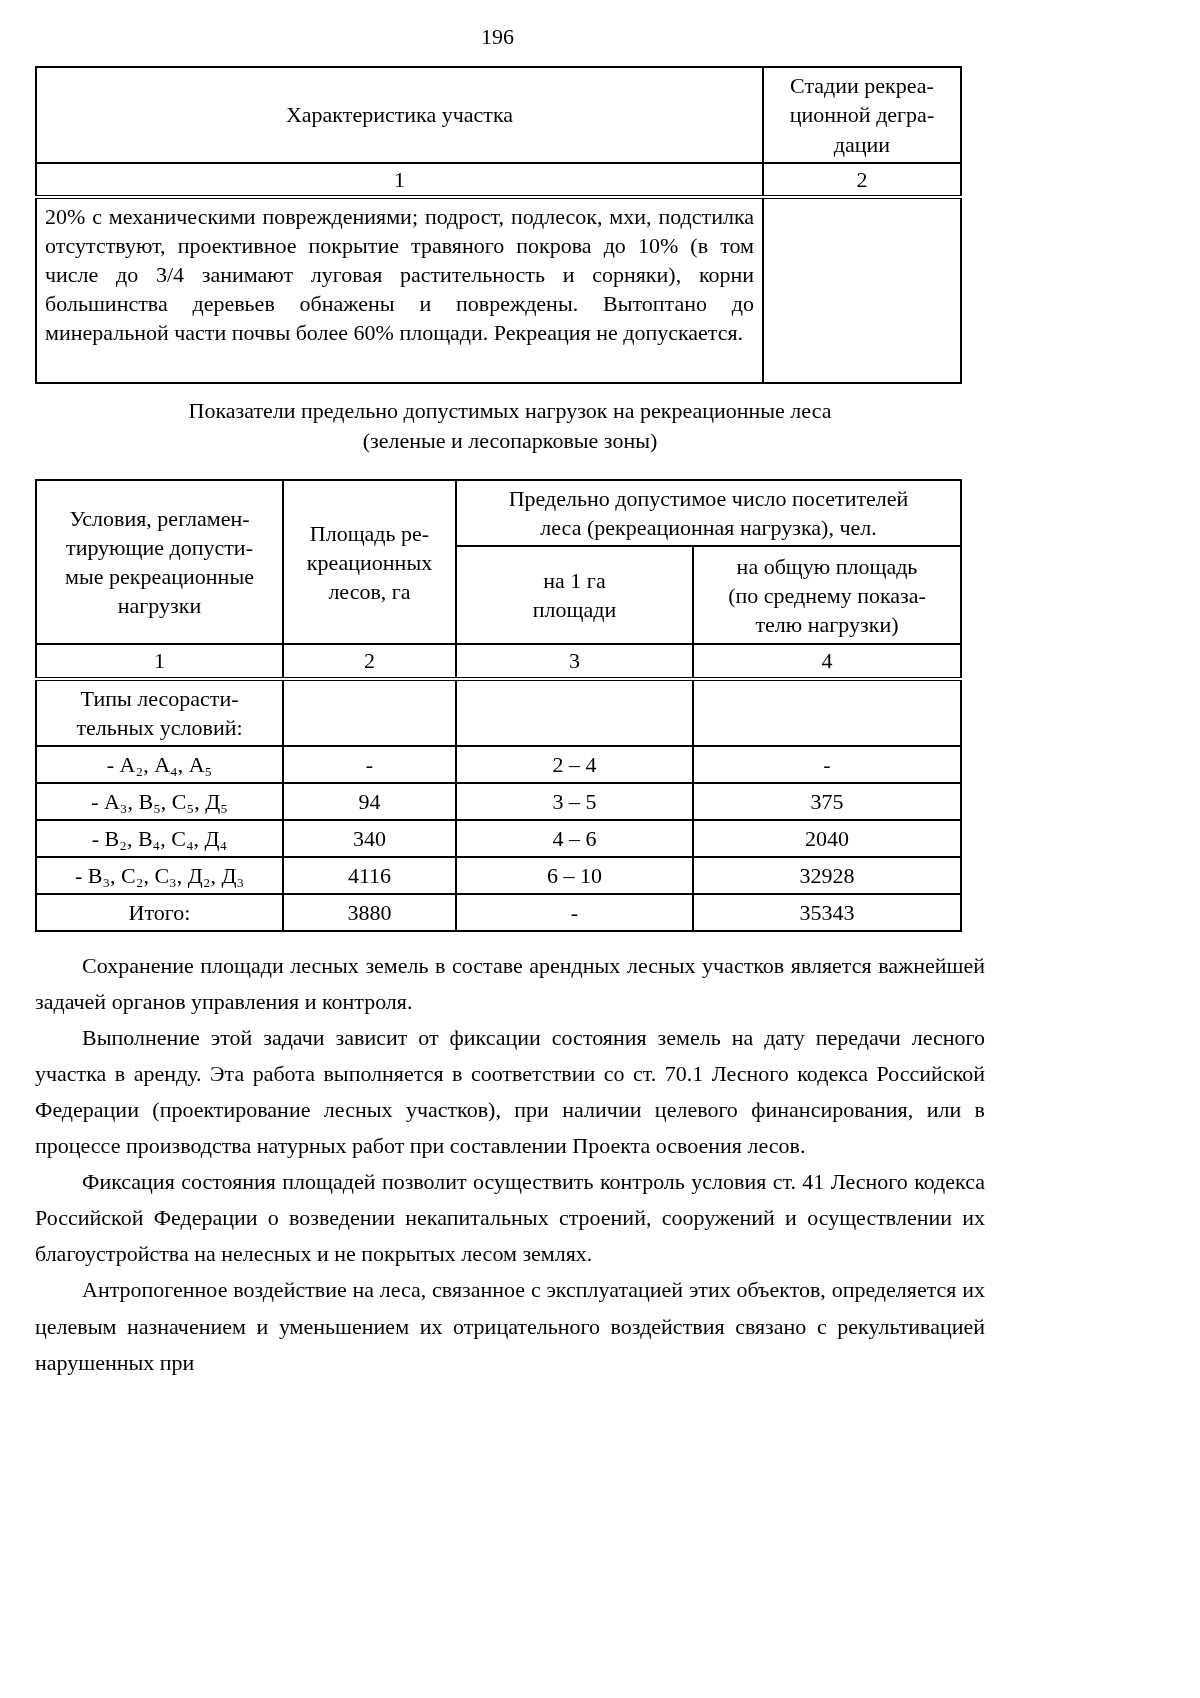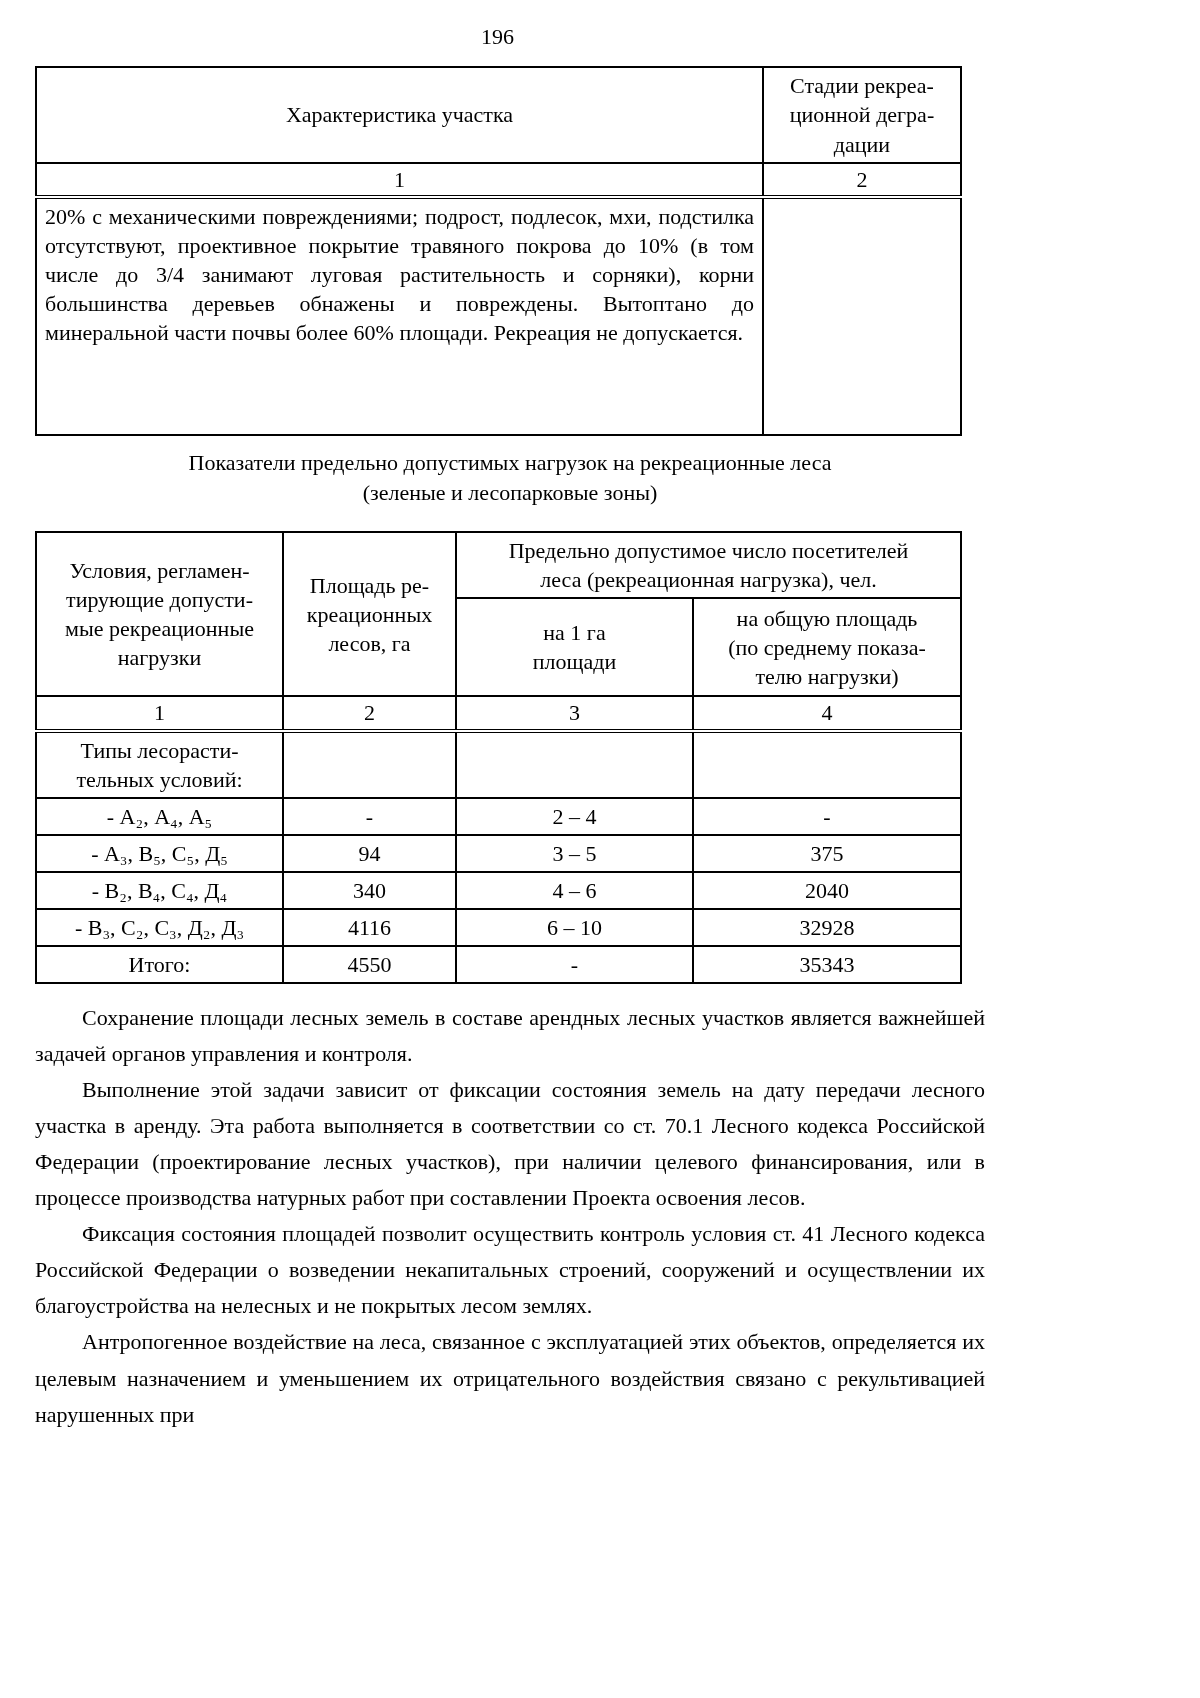--- a/index.html
+++ b/index.html
@@ -39,21 +39,21 @@
   .vtop { vertical-align: top; }
   .justify { text-align: justify; }
   tr.nums td {
     text-align: center;
     padding: 1px 8px;
     border-bottom: 4px double #000;
     height: 30px;
   }
   
   .t1 .hdr-row td { height: 96px; font-family: Liberation Serif, serif; }
-  .t1 .body-row td { height: 238px; }
+  .t1 .body-row td { height: 186px; }
   
   .t2 .grp-row td { height: 62px; }
   .t2 .sub-row td { height: 98px; }
   .t2 .types-row td { height: 64px; }
   .t2 .data-row td { height: 33px; text-align: center; }
   .caption {
     width: 950px;
     text-align: right;
     font-size: 22px;
     margin-top: 50px;
@@ -167,21 +167,21 @@
       <td>2040</td>
     </tr>
     <tr class="data-row">
       <td>- В₃, С₂, С₃, Д₂, Д₃</td>
       <td>4116</td>
       <td>6 – 10</td>
       <td>32928</td>
     </tr>
     <tr class="data-row">
       <td>Итого:</td>
-      <td>4550</td>
+      <td>3880</td>
       <td>-</td>
       <td>35343</td>
     </tr>
   </tbody>
     </table>
 
   <div class="body-text">
     <p>Сохранение площади лесных земель в составе арендных лесных участков является важнейшей задачей органов управления и контроля.</p>
     <p>Выполнение этой задачи зависит от фиксации состояния земель на дату передачи лесного участка в аренду. Эта работа выполняется в соответствии со ст. 70.1 Лесного кодекса Российской Федерации (проектирование лесных участков), при наличии целевого финансирования, или в процессе производства натурных работ при составлении Проекта освоения лесов.</p>
     <p>Фиксация состояния площадей позволит осуществить контроль условия ст. 41 Лесного кодекса Российской Федерации о возведении некапитальных строений, сооружений и осуществлении их благоустройства на нелесных и не покрытых лесом землях.</p>

